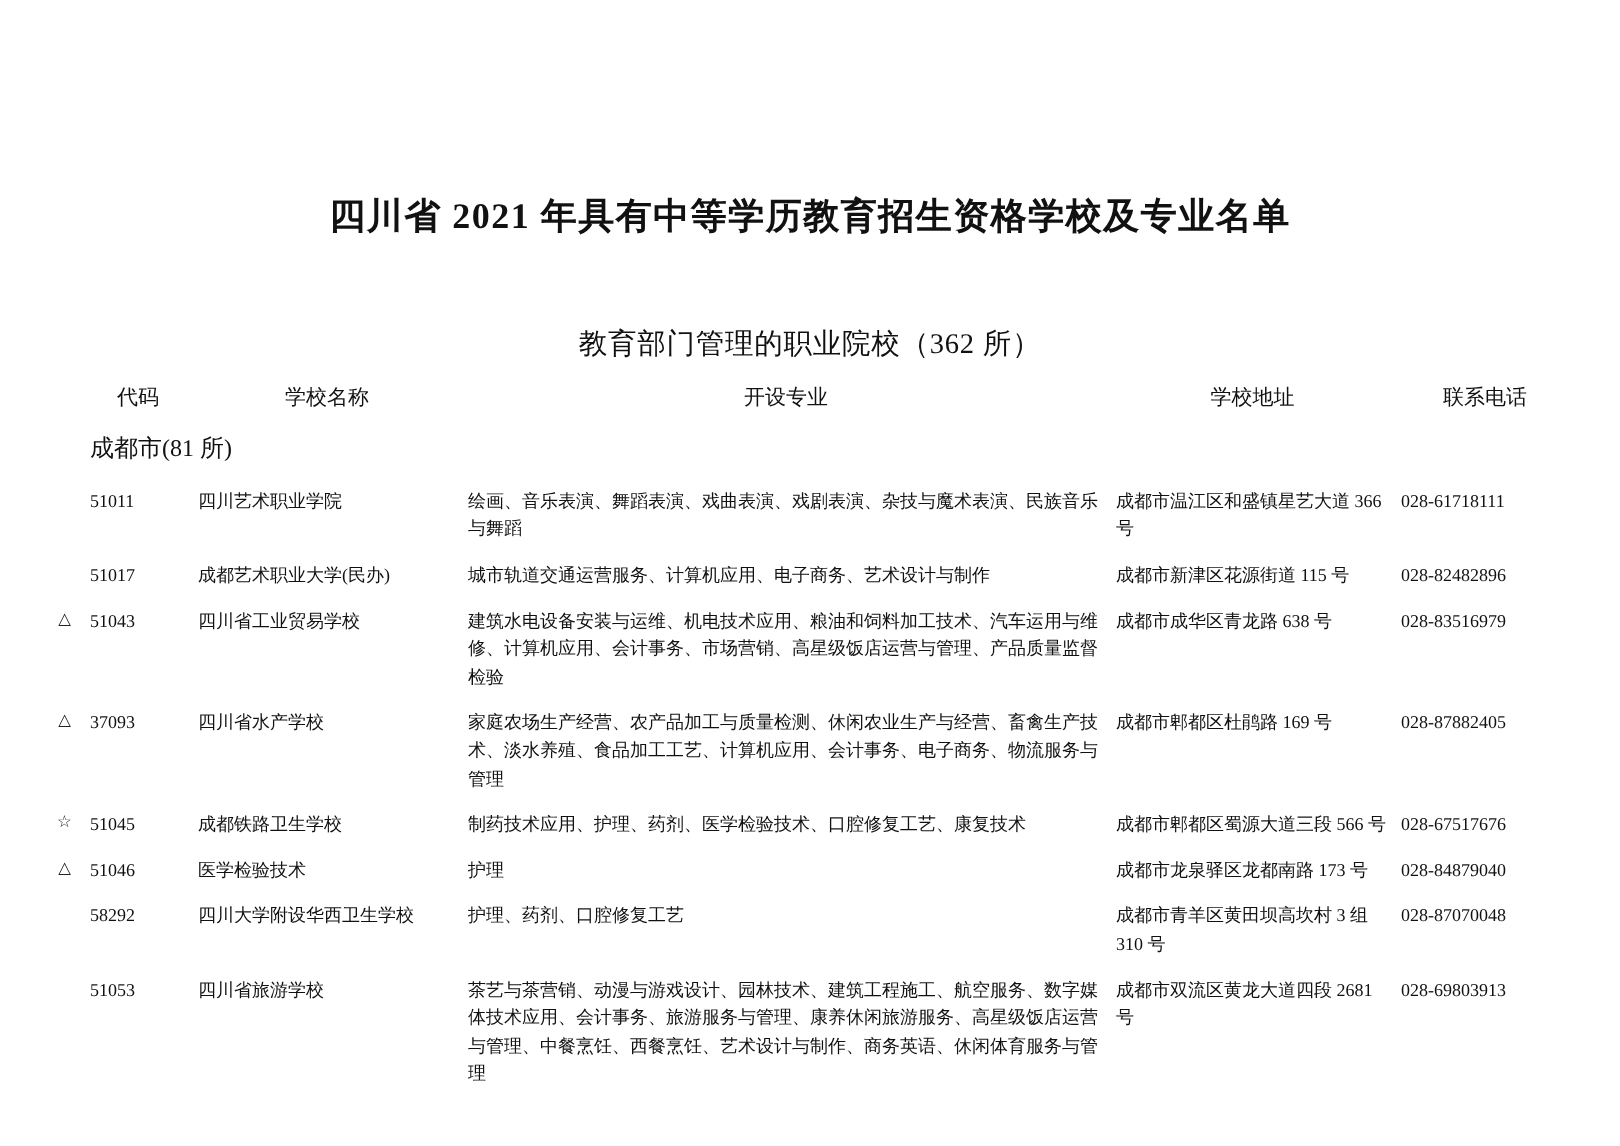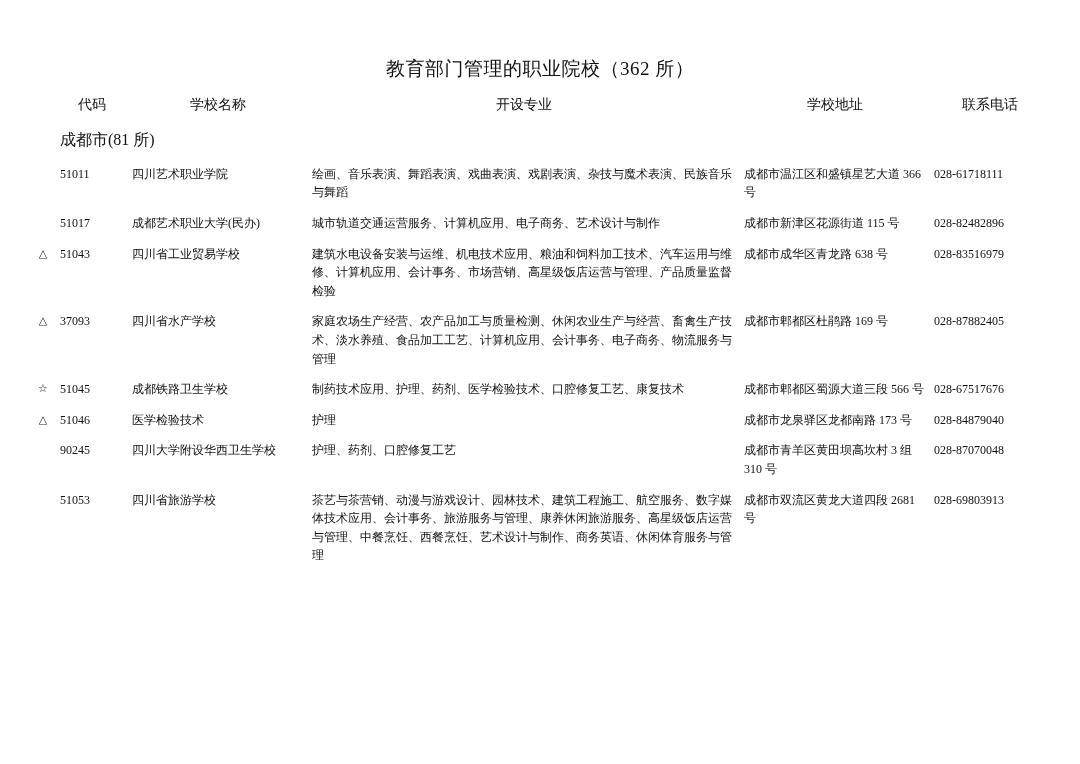--- a/index.html
+++ b/index.html
@@ -81,20 +81,21 @@
   .major { text-align: left; }
   .addr { text-align: left; }
   .phone { text-align: left; white-space: nowrap; }
   th.h-mark, td.h-mark { }
 </style>
 </head>
 <body>
 
 <div class="page">
 
+  <div class="doc-title">四川省 2021 年具有中等学历教育招生资格学校及专业名单</div>
 
   <div class="section-title">教育部门管理的职业院校（362 所）</div>
 
   <table class="main">
     <colgroup>
       <col class="c-mark">
       <col class="c-code">
       <col class="c-school">
       <col class="c-major">
       <col class="c-addr">
@@ -158,21 +159,21 @@
       <tr>
         <td class="mark">△</td>
         <td class="code">51046</td>
         <td class="school">医学检验技术</td>
         <td class="major">护理</td>
         <td class="addr">成都市龙泉驿区龙都南路 173 号</td>
         <td class="phone">028-84879040</td>
       </tr>
       <tr>
         <td class="mark"></td>
-        <td class="code">90245</td>
+        <td class="code">58292</td>
         <td class="school">四川大学附设华西卫生学校</td>
         <td class="major">护理、药剂、口腔修复工艺</td>
         <td class="addr">成都市青羊区黄田坝高坎村 3 组 310 号</td>
         <td class="phone">028-87070048</td>
       </tr>
       <tr>
         <td class="mark"></td>
         <td class="code">51053</td>
         <td class="school">四川省旅游学校</td>
         <td class="major">茶艺与茶营销、动漫与游戏设计、园林技术、建筑工程施工、航空服务、数字媒体技术应用、会计事务、旅游服务与管理、康养休闲旅游服务、高星级饭店运营与管理、中餐烹饪、西餐烹饪、艺术设计与制作、商务英语、休闲体育服务与管理</td>

